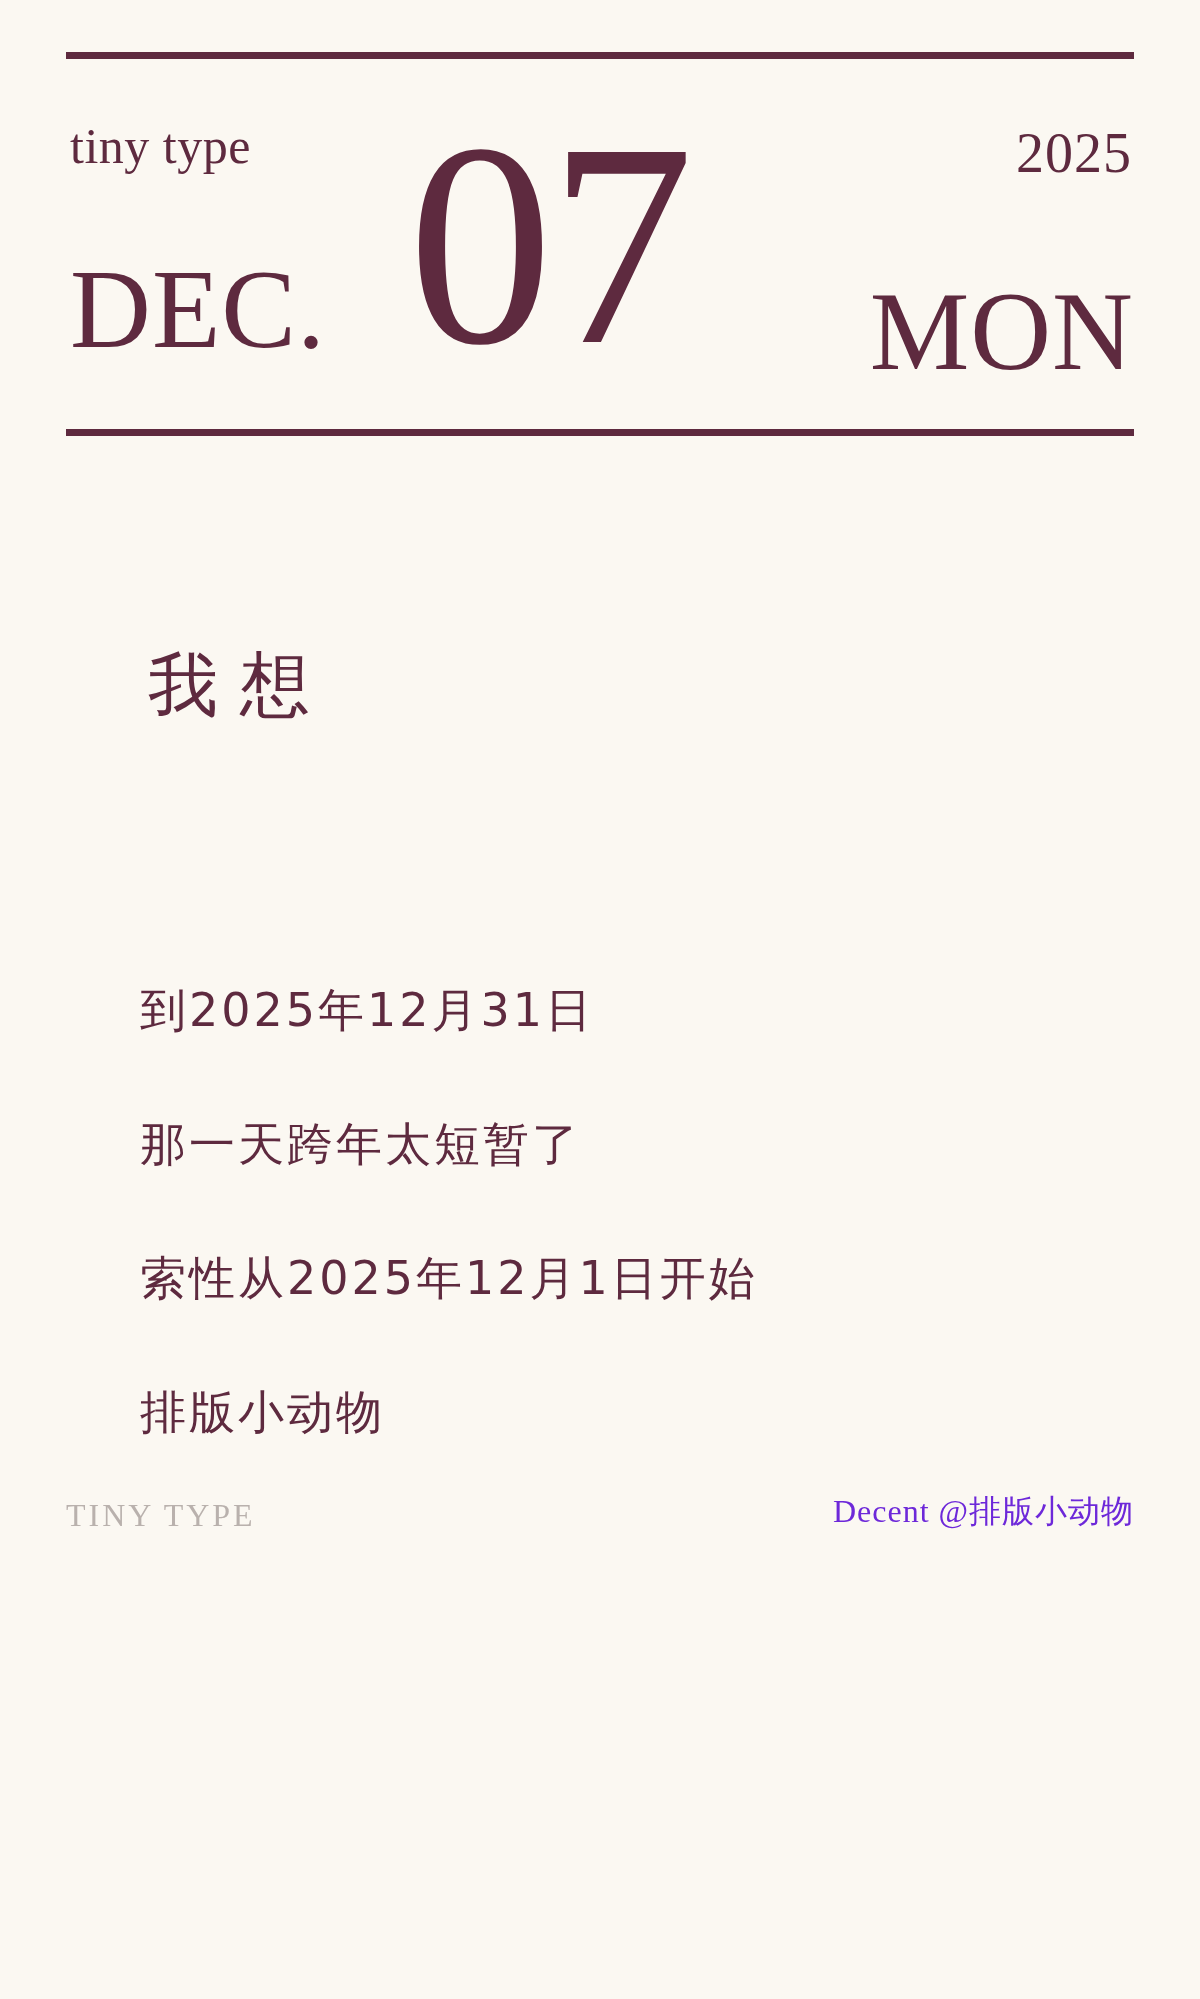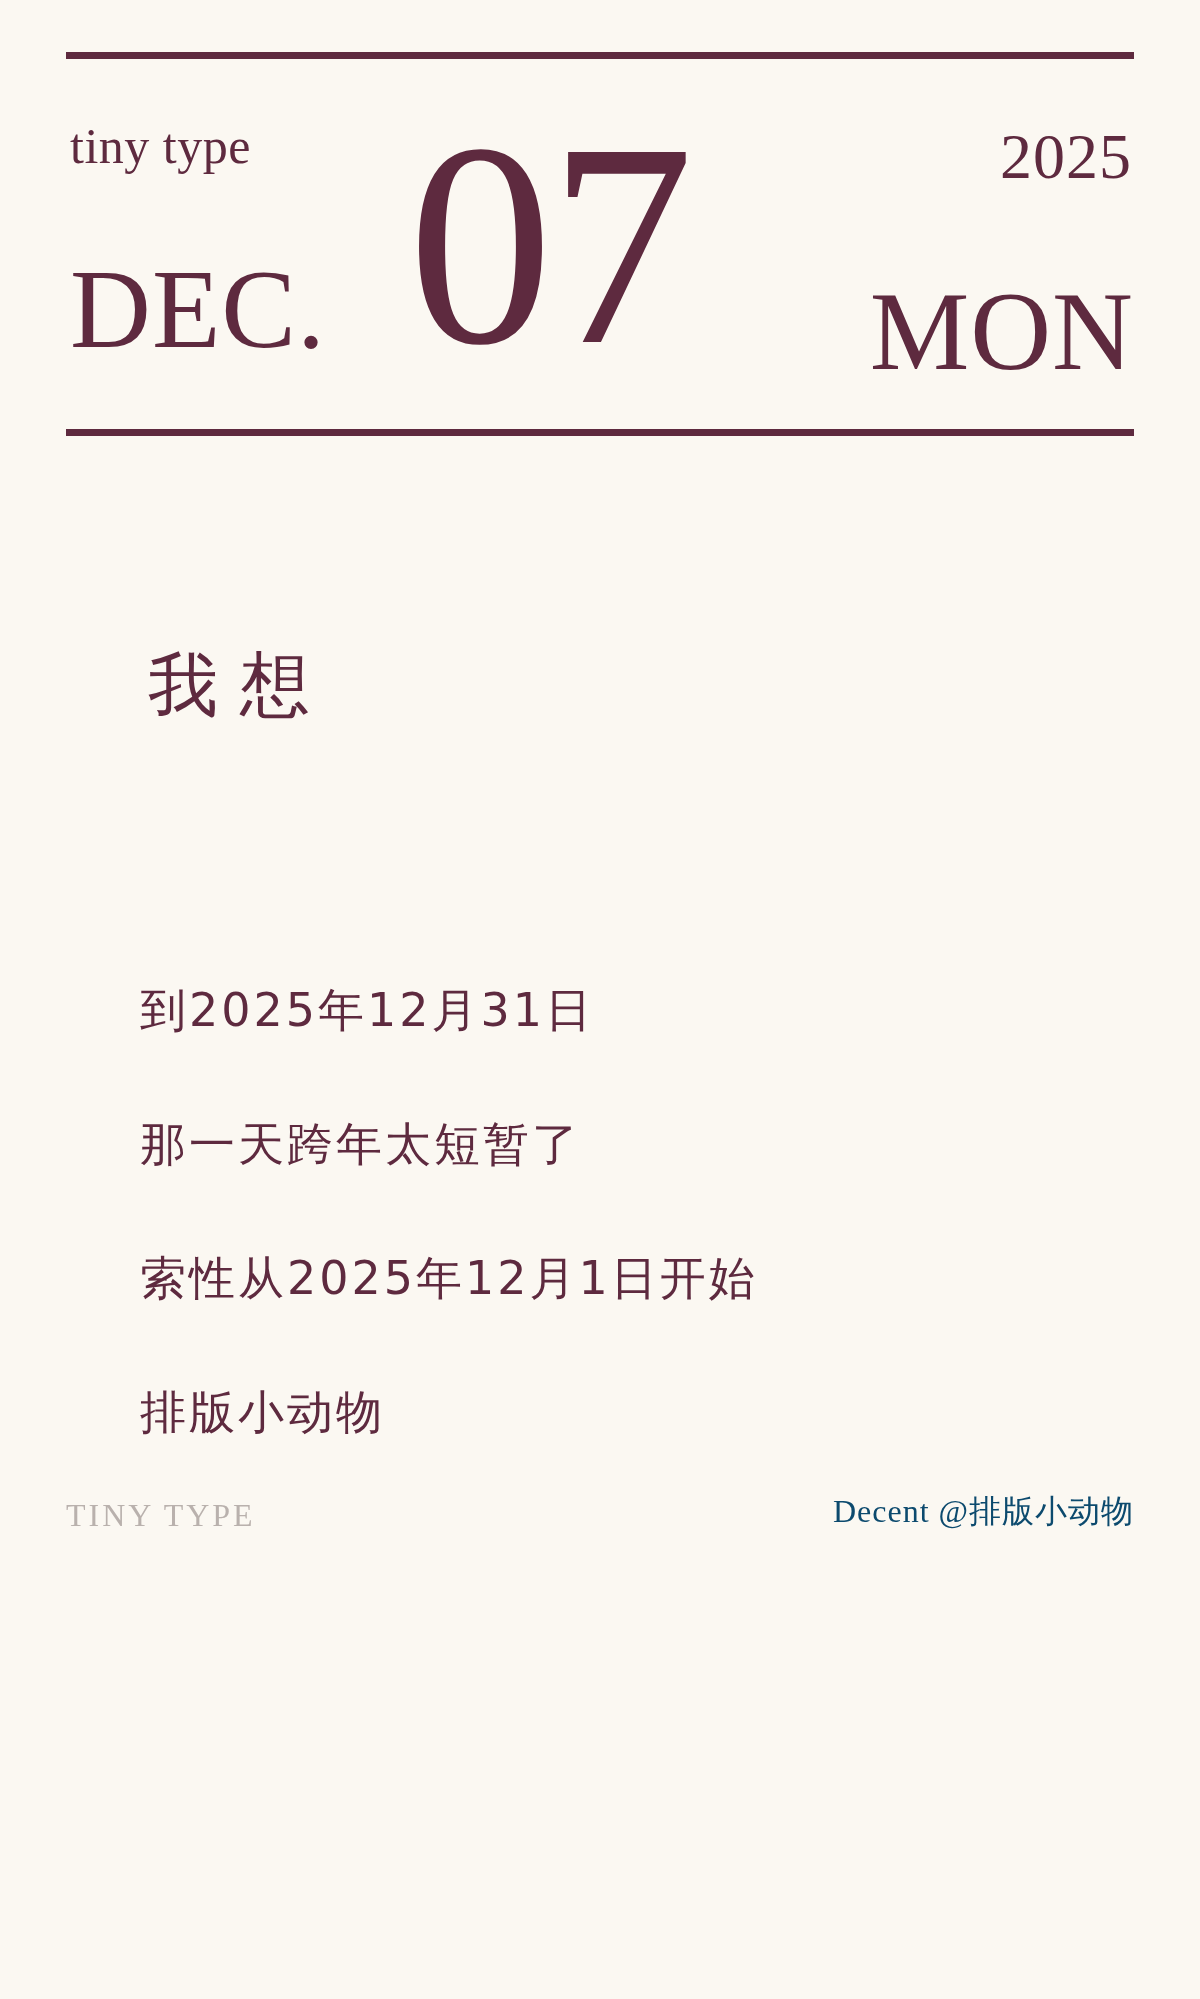--- a/index.html
+++ b/index.html
@@ -50,21 +50,21 @@
     font-size: 50px;
     color: #5e2a3f;
     letter-spacing: 0.5px;
     line-height: 1;
   }
   .year {
     position: absolute;
     right: 2px;
     top: 66px;
     font-family: "Liberation Serif", serif;
-    font-size: 64px;
+    font-size: 56px;
     color: #5e2a3f;
     letter-spacing: 1px;
     line-height: 1;
     text-align: center;
   }
   .month {
     position: absolute;
     left: 4px;
     top: 194px;
     font-family: "Liberation Serif", serif;
@@ -133,21 +133,21 @@
     font-size: 32px;
     color: #b9b1ad;
     letter-spacing: 3px;
   }
   .footer-right {
     position: absolute;
     right: 66px;
     bottom: 55px;
     font-family: "Liberation Serif", serif;
     font-size: 32px;
-    color: #0c4a6e;
+    color: #6d28d9;
     letter-spacing: 1px;
   }
 </style>
 </head>
 <body>
 
 <div class="page">
 
   <div class="header">
     <div class="rule top"></div>

